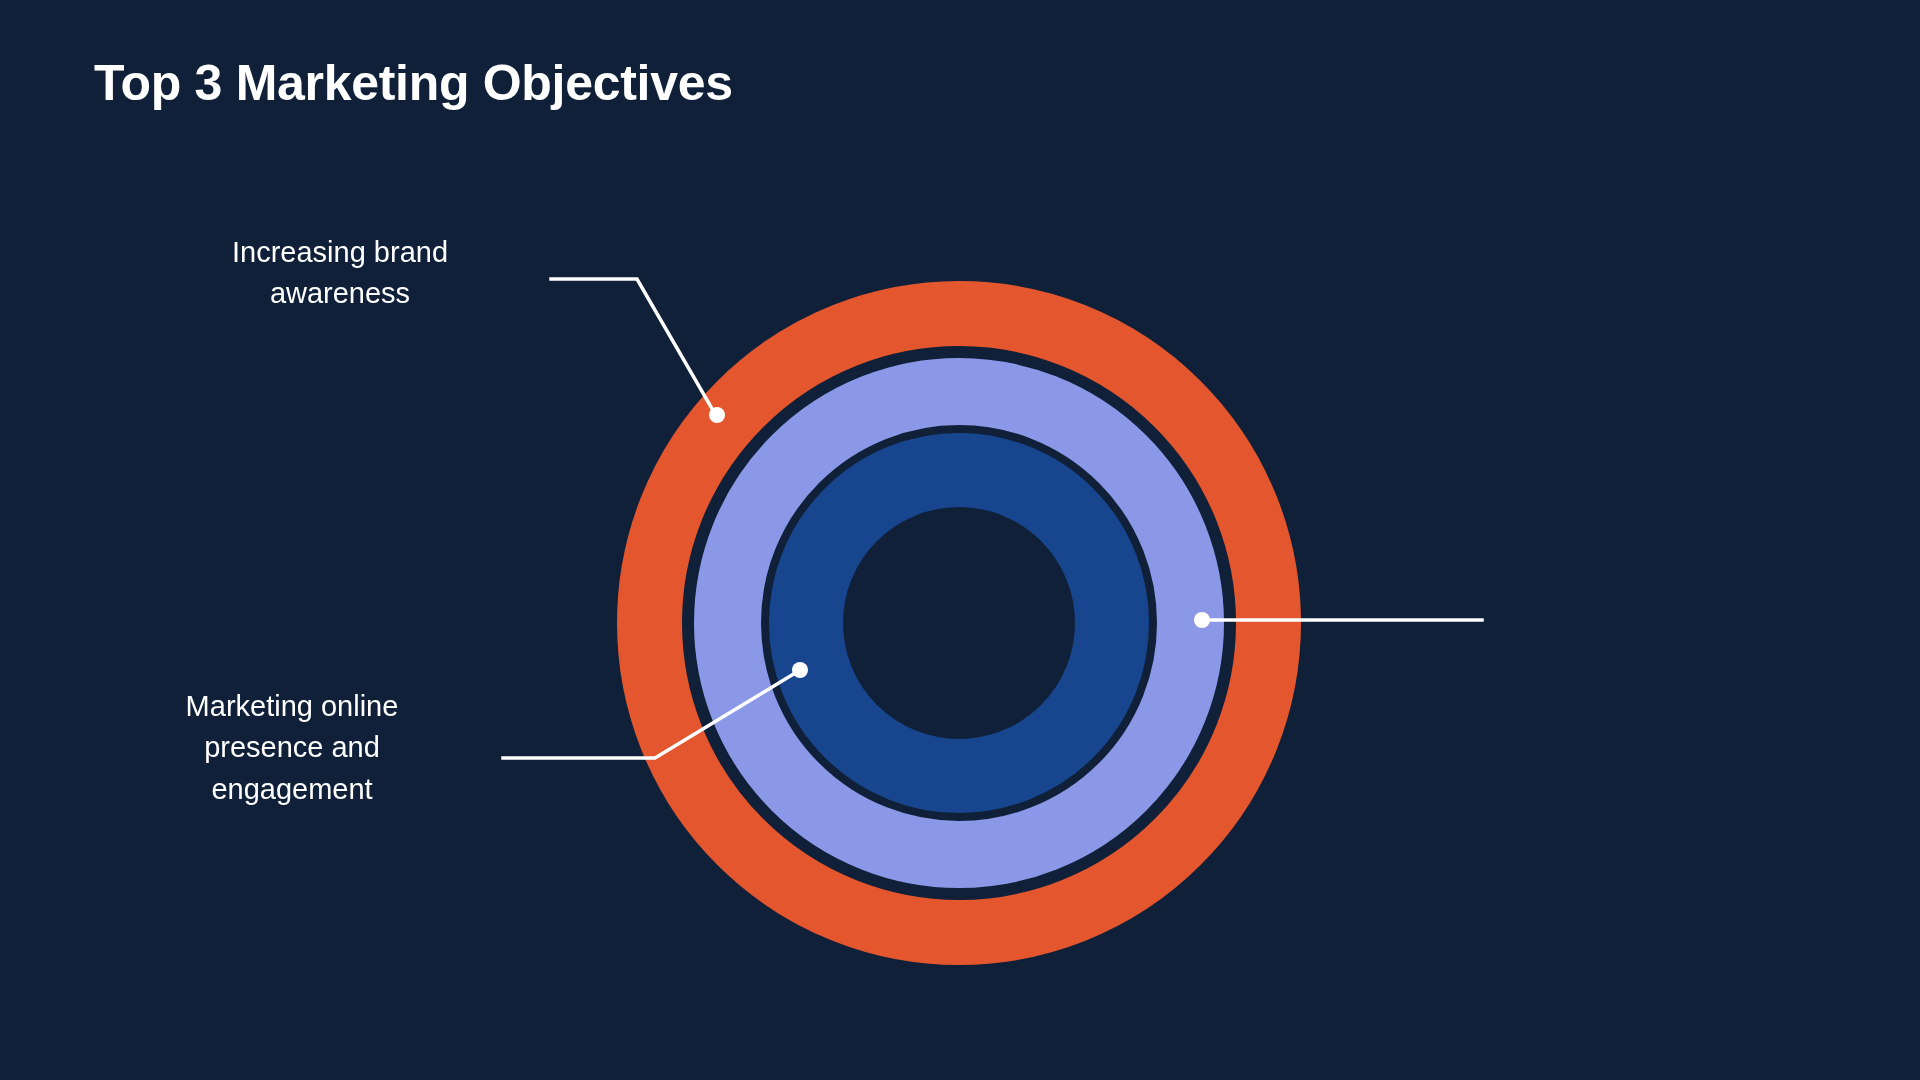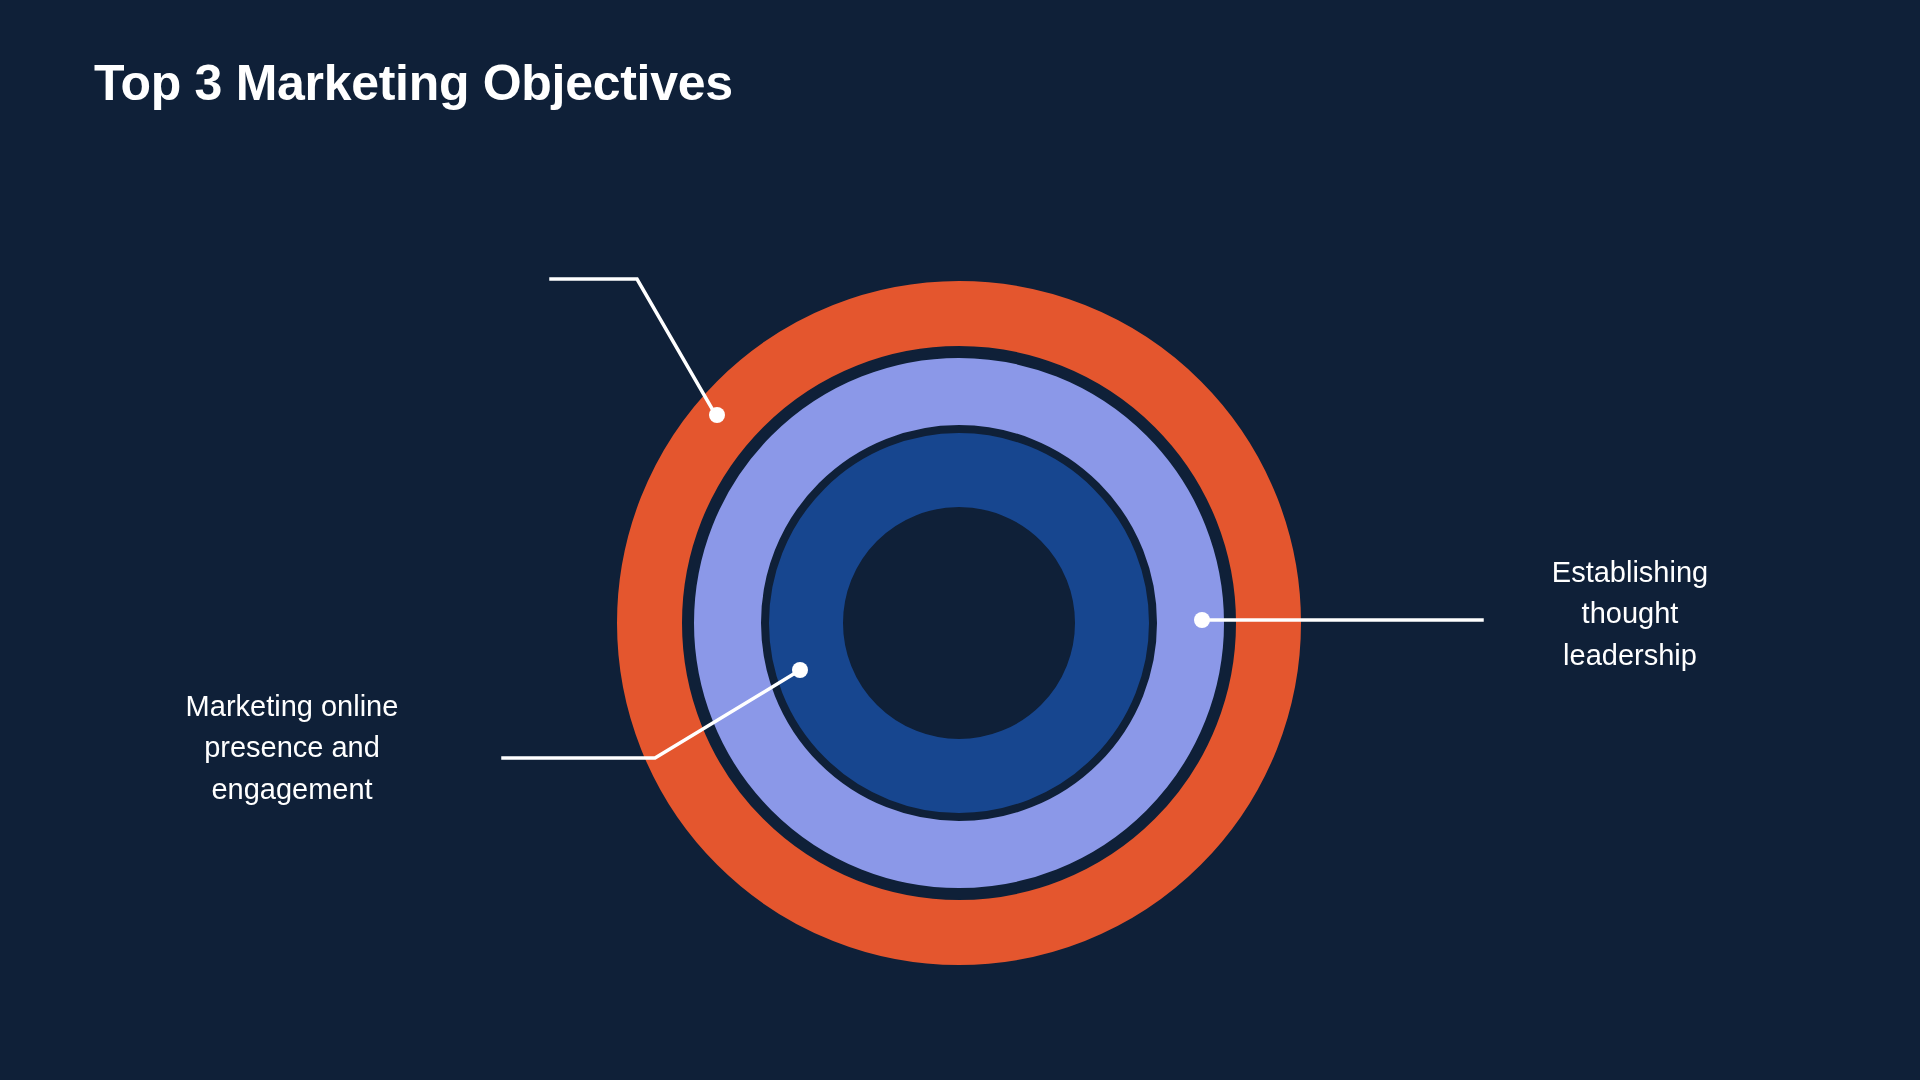--- a/index.html
+++ b/index.html
@@ -93,22 +93,21 @@
     <path d="M 551 279 L 637 279 L 714 412" fill="none" stroke="#ffffff" stroke-width="3.5" stroke-linecap="square" stroke-linejoin="miter"></path>
     <circle cx="717" cy="415" r="8" fill="#ffffff"></circle>
 
     <path d="M 503 758 L 655 758 L 797 672" fill="none" stroke="#ffffff" stroke-width="3.5" stroke-linecap="square" stroke-linejoin="miter"></path>
     <circle cx="800" cy="670" r="8" fill="#ffffff"></circle>
 
     <path d="M 1206 620 L 1482 620" fill="none" stroke="#ffffff" stroke-width="3.5" stroke-linecap="square" stroke-linejoin="miter"></path>
     <circle cx="1202" cy="620" r="8" fill="#ffffff"></circle>
   </svg>
 
+  <div class="callout-label" id="label-brand-awareness">Increasing brand
+awareness</div>
 
   <div class="callout-label" id="label-online-presence">Marketing online
 presence and
 engagement</div>
 
-  <div class="callout-label" id="label-thought-leadership">Establishing
-thought
-leadership</div>
 
 </div>
 
 </body></html>

